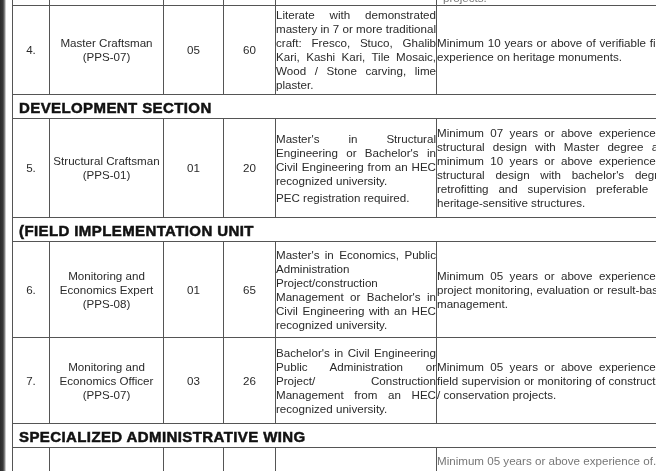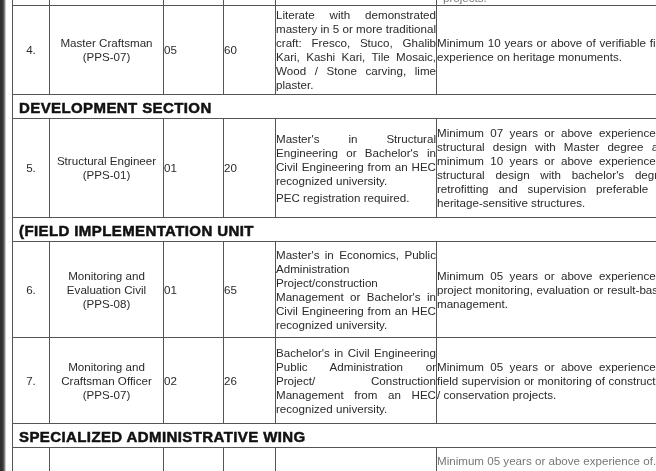--- a/index.html
+++ b/index.html
@@ -24,22 +24,22 @@
     }
     table.jobs td {
       border: 1px solid #555;
       vertical-align: middle;
       padding: 0;
       font-size: 11.6px;
       line-height: 14px;
     }
     td.c-sno { width: 36px; text-align: center; }
     td.c-post { width: 113px; text-align: center; }
-    td.c-num { width: 59px; text-align: left; font-size: 12.5px; }
-    td.c-age { width: 51px; font-size: 12.5px; }
+    td.c-num { width: 59px; text-align: center; font-size: 12.5px; }
+    td.c-age { width: 51px; text-align: center; font-size: 12.5px; }
     td.c-qual { width: 160px; padding: 0 4px 0 5px; text-align: justify; }
     td.c-exp { padding: 0 0 0 6px; text-align: justify; }
     tr.section td {
       font-family: "Liberation Sans", sans-serif;
       font-weight: 900;
       font-size: 15px;
       letter-spacing: 0.4px;
       color: #111;
       padding: 5px 0 3px 6px;
       text-align: left;
@@ -70,68 +70,68 @@
     </tr>
 
     <tr style="height:89px">
       <td class="c-sno">4.</td>
       <td class="c-post">
         <span class="qual-line">Master Craftsman</span>
         <span class="qual-line">(PPS-07)</span>
       </td>
       <td class="c-num">05</td>
       <td class="c-age">60</td>
-      <td class="c-qual">Literate with demonstrated mastery in 5 or more traditional craft: Fresco, Stuco, Ghalib Kari, Kashi Kari, Tile Mosaic, Wood / Stone carving, lime plaster.</td>
+      <td class="c-qual">Literate with demonstrated mastery in 7 or more traditional craft: Fresco, Stuco, Ghalib Kari, Kashi Kari, Tile Mosaic, Wood / Stone carving, lime plaster.</td>
       <td class="c-exp">Minimum 10 years or above of verifiable field experience on heritage monuments.</td>
     </tr>
 
     <tr style="height:24px" class="section">
       <td colspan="6">DEVELOPMENT SECTION</td>
     </tr>
 
     <tr style="height:99px">
       <td class="c-sno">5.</td>
       <td class="c-post">
-        <span class="qual-line">Structural Engineer</span>
+        <span class="qual-line">Structural Craftsman</span>
         <span class="qual-line">(PPS-01)</span>
       </td>
       <td class="c-num">01</td>
       <td class="c-age">20</td>
       <td class="c-qual">
         <span class="qual-line">Master's in Structural Engineering or Bachelor's in Civil Engineering from an HEC recognized university.</span>
         <span class="qual-note">PEC registration required.</span>
       </td>
       <td class="c-exp">Minimum 07 years or above experience in structural design with Master degree and minimum 10 years or above experience in structural design with bachelor's degree retrofitting and supervision preferable on heritage-sensitive structures.</td>
     </tr>
 
     <tr style="height:24px" class="section">
       <td colspan="6">(FIELD IMPLEMENTATION UNIT</td>
     </tr>
 
     <tr style="height:96px">
       <td class="c-sno">6.</td>
       <td class="c-post">
         <span class="qual-line">Monitoring and</span>
-        <span class="qual-line">Evaluation Civil</span>
+        <span class="qual-line">Economics Expert</span>
         <span class="qual-line">(PPS-08)</span>
       </td>
       <td class="c-num">01</td>
       <td class="c-age">65</td>
-      <td class="c-qual">Master's in Economics, Public Administration Project/construction Management or Bachelor's in Civil Engineering from an HEC recognized university.</td>
+      <td class="c-qual">Master's in Economics, Public Administration Project/construction Management or Bachelor's in Civil Engineering with an HEC recognized university.</td>
       <td class="c-exp">Minimum 05 years or above experience in project monitoring, evaluation or result-based management.</td>
     </tr>
 
     <tr style="height:86px">
       <td class="c-sno">7.</td>
       <td class="c-post">
         <span class="qual-line">Monitoring and</span>
-        <span class="qual-line">Craftsman Officer</span>
+        <span class="qual-line">Economics Officer</span>
         <span class="qual-line">(PPS-07)</span>
       </td>
-      <td class="c-num">02</td>
+      <td class="c-num">03</td>
       <td class="c-age">26</td>
       <td class="c-qual">Bachelor's in Civil Engineering Public Administration or Project/ Construction Management from an HEC recognized university.</td>
       <td class="c-exp">Minimum 05 years or above experience in field supervision or monitoring of construction / conservation projects.</td>
     </tr>
 
     <tr style="height:24px" class="section">
       <td colspan="6">SPECIALIZED ADMINISTRATIVE WING</td>
     </tr>
 
     <tr style="height:40px">

